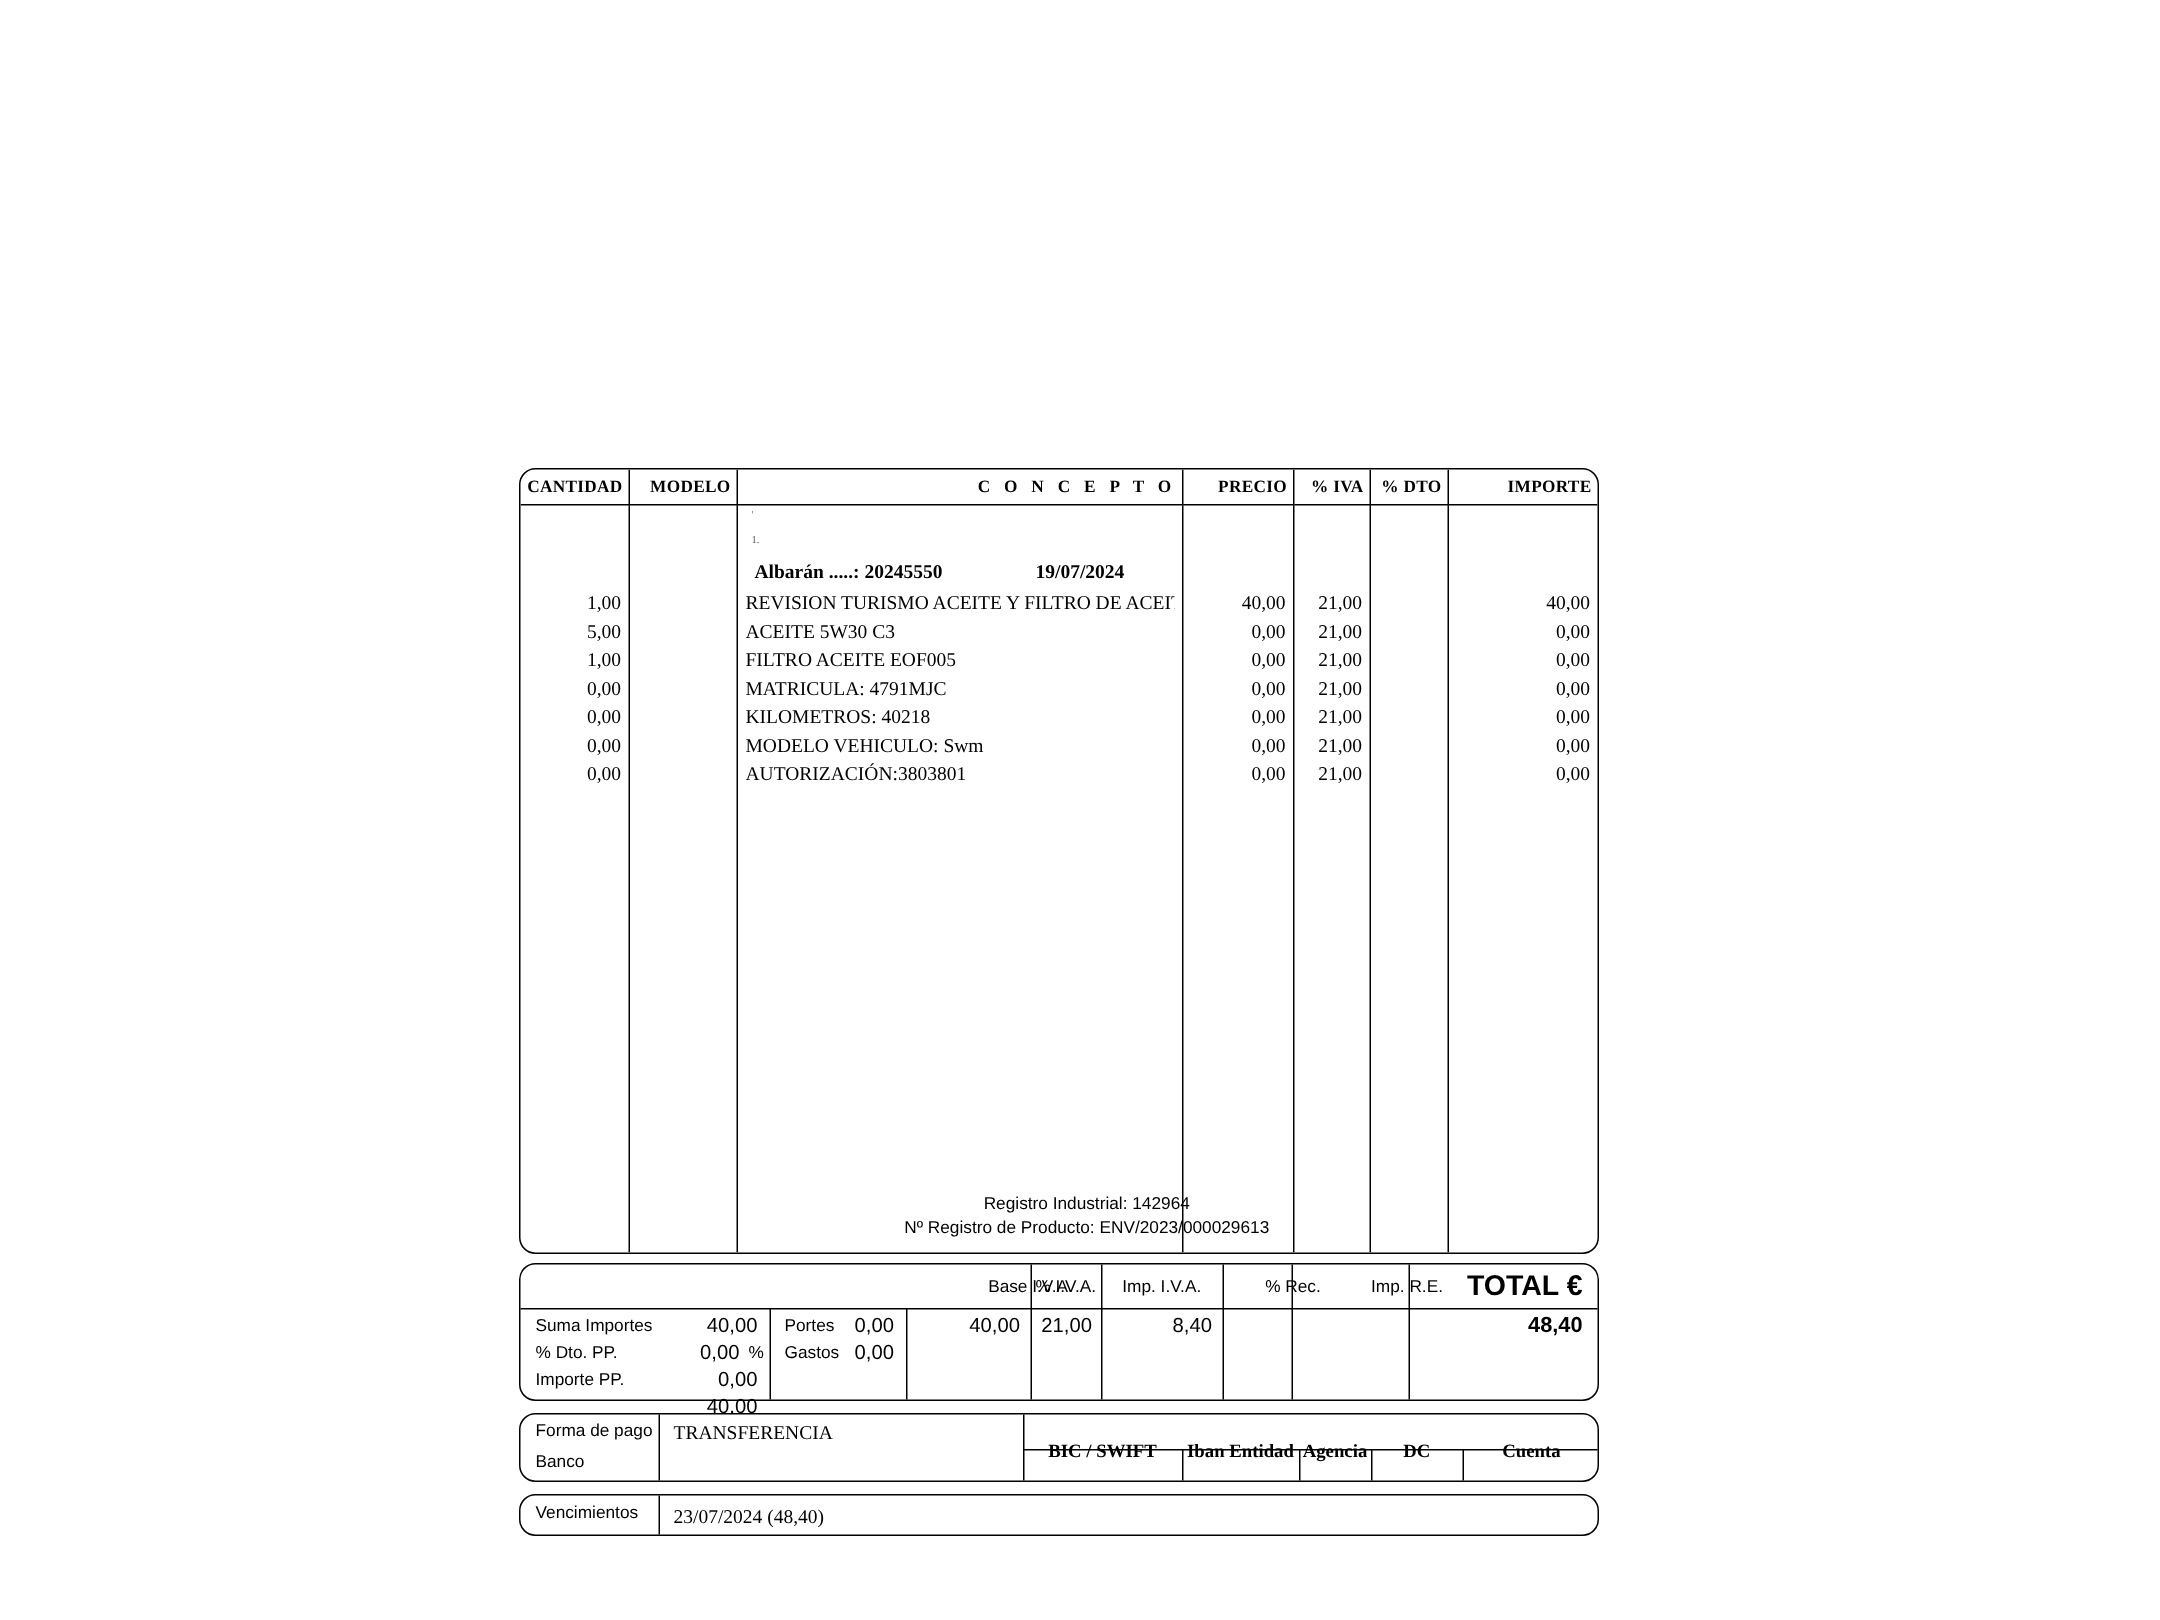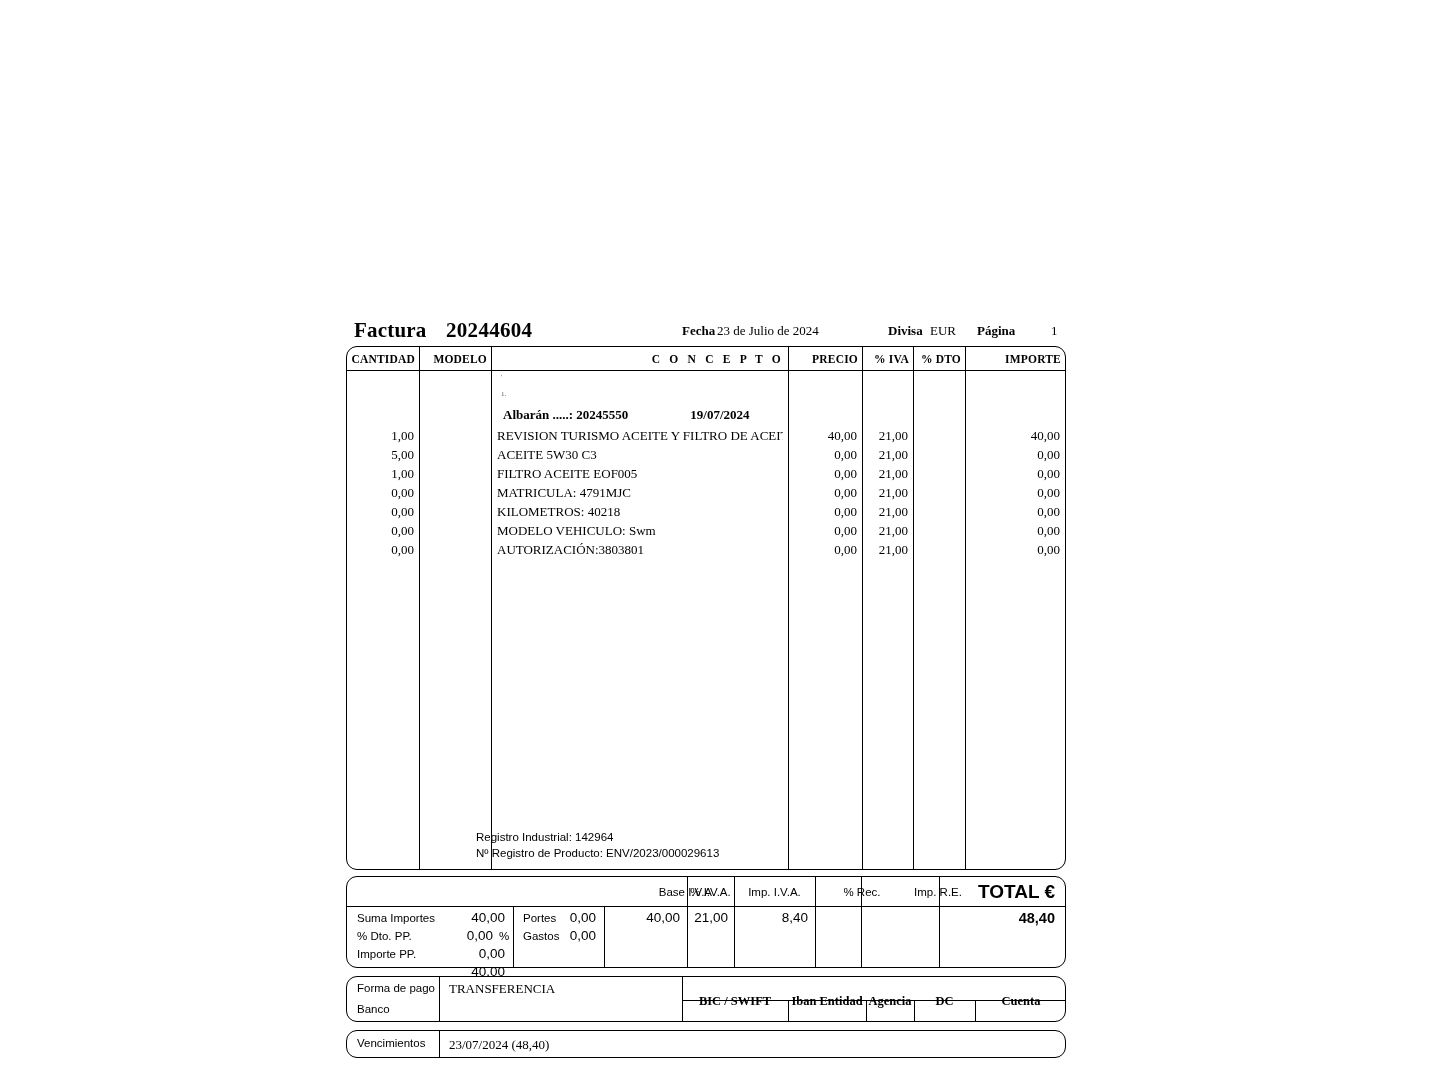--- a/index.html
+++ b/index.html
@@ -143,21 +143,21 @@
   }
   .albaran-date {
     display: inline-block;
     margin-left: 62px;
   }
   .reg-foot {
     position: absolute;
     left: 129px;
     right: 92px;
     bottom: 8px;
-    text-align: left;
+    text-align: center;
     font-family: "Liberation Sans", sans-serif;
     font-size: 11.5px;
     line-height: 16px;
     pointer-events: none;
   }
   .reg-foot .ln2 { display: block; }
 
   
   #totals-box {
     margin-top: 6px;
@@ -274,30 +274,20 @@
     top: 6px;
     font-family: "Liberation Serif", serif;
     font-size: 13px;
   }
 </style>
 </head>
 <body>
 
 <div id="invoice-sheet">
 
-  <div class="doc-header">
-    <span class="doc-title">Factura</span>
-    <span class="doc-number">20244604</span>
-    <span class="hdr-lbl" id="fecha-label">Fecha</span>
-    <span class="hdr-val" id="fecha-value">23 de Julio de 2024</span>
-    <span class="hdr-lbl" id="divisa-label">Divisa</span>
-    <span class="hdr-val" id="divisa-value">EUR</span>
-    <span class="hdr-lbl" id="pagina-label">Página</span>
-    <span class="hdr-val" id="pagina-value">1</span>
-  </div>
 
   <div class="rbox" id="items-box">
     <table id="items-table">
       <thead>
         <tr>
           <th class="c-cant">CANTIDAD</th>
           <th class="c-mod">MODELO</th>
           <th class="c-conc th-concepto">C O N C E P T O</th>
           <th class="c-prec">PRECIO</th>
           <th class="c-iva">% IVA</th>

